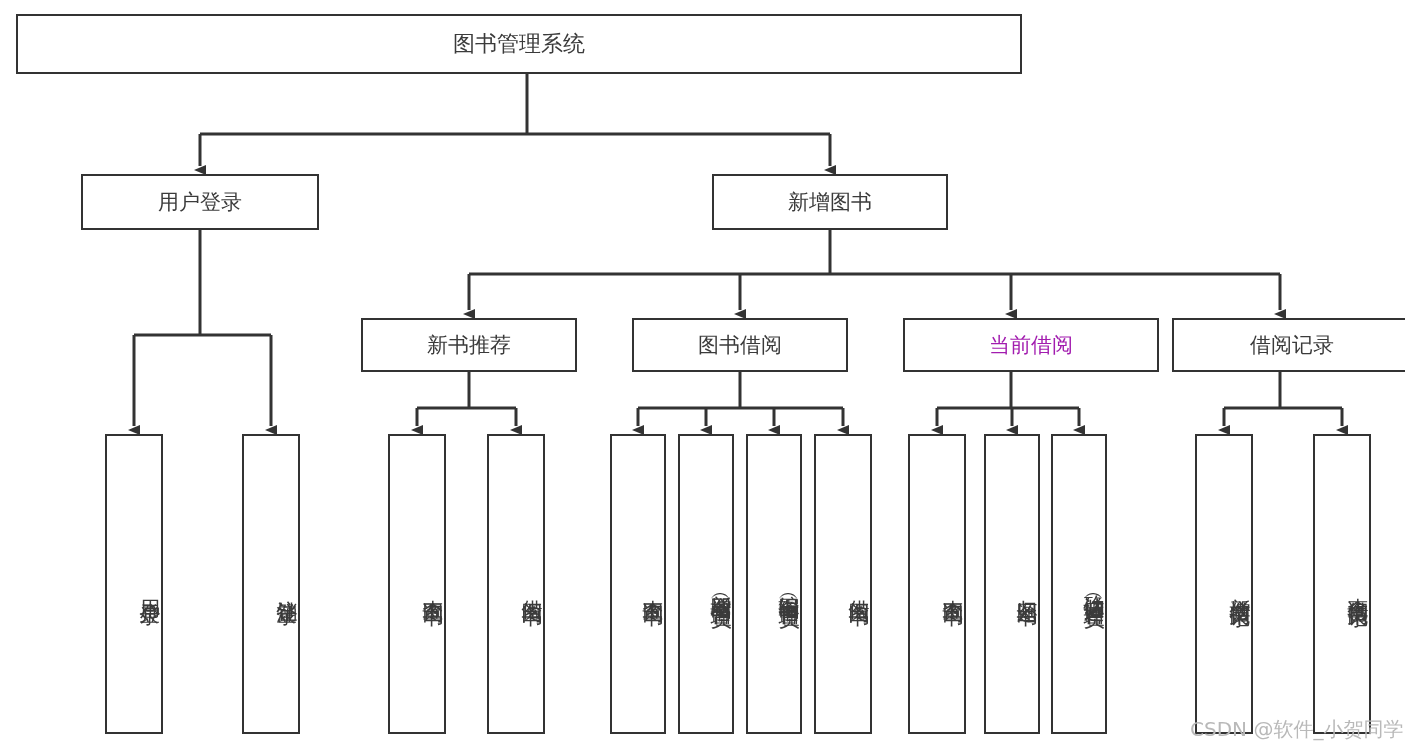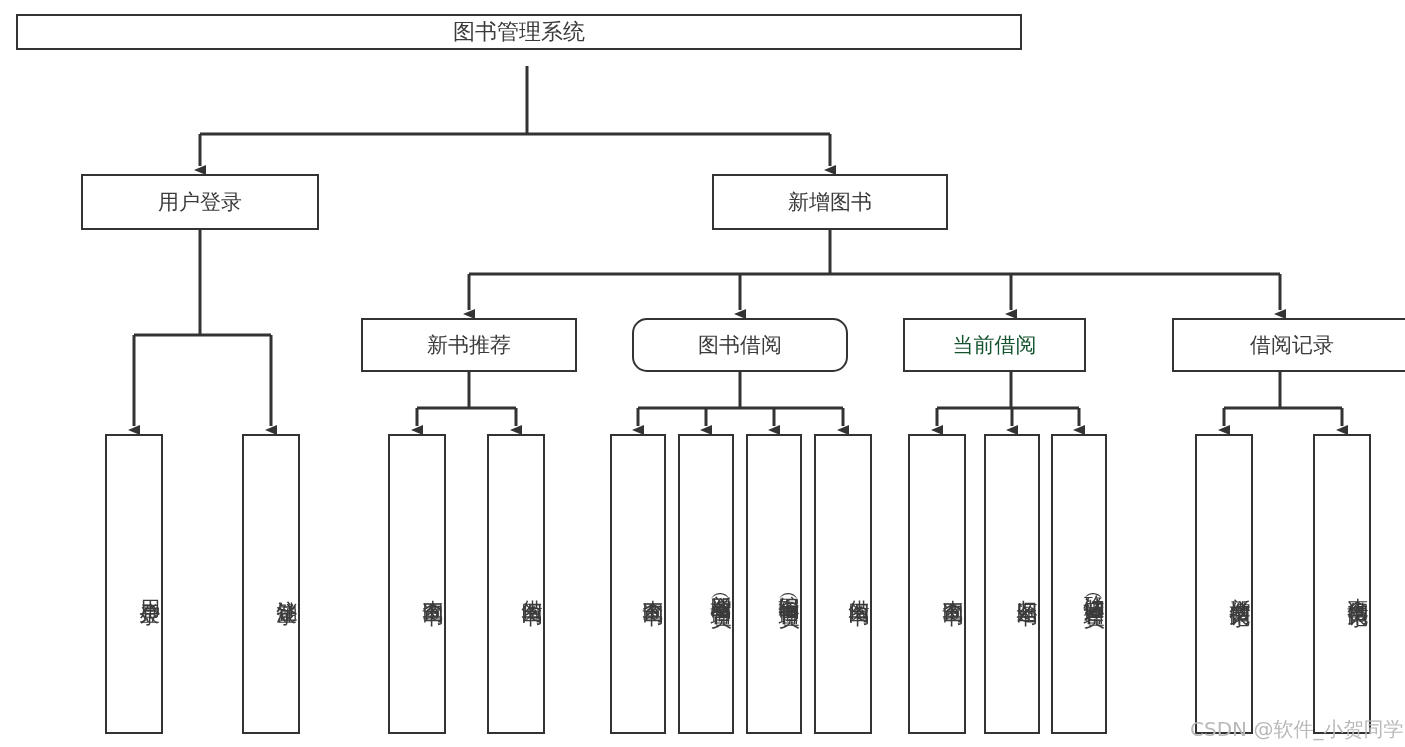--- a/index.html
+++ b/index.html
@@ -116,38 +116,38 @@
       <path d="M 1012 408 L 1012 426" marker-end="url(#arrow)"></path>
       <path d="M 1079 408 L 1079 426" marker-end="url(#arrow)"></path>
 
       <path d="M 1280 372 L 1280 408"></path>
       <path d="M 1224 408 L 1342 408"></path>
       <path d="M 1224 408 L 1224 426" marker-end="url(#arrow)"></path>
       <path d="M 1342 408 L 1342 426" marker-end="url(#arrow)"></path>
     </g>
   </svg>
 
-  <div class="node-box node-root" id="node-root" style="left: 16px; top: 14px; width: 1006px; height: 36px; border-color: rgb(51, 51, 51); background: rgb(255, 255, 255); color: rgb(59, 59, 59);">
+  <div class="node-box node-root" id="node-root" style="left: 16px; top: 14px; width: 1006px; height: 60px; border-color: rgb(51, 51, 51); background: rgb(255, 255, 255); color: rgb(59, 59, 59);">
     <span>图书管理系统</span>
   </div>
 
   <div class="node-box node-mid" id="node-l1-0" style="left: 81px; top: 174px; width: 238px; height: 56px; border-color: rgb(51, 51, 51); background: rgb(255, 255, 255); color: rgb(59, 59, 59);">
     <span>用户登录</span>
   </div>
   <div class="node-box node-mid" id="node-l1-1" style="left: 712px; top: 174px; width: 236px; height: 56px; border-color: rgb(51, 51, 51); background: rgb(255, 255, 255); color: rgb(59, 59, 59);">
     <span>新增图书</span>
   </div>
 
   <div class="node-box node-mid" id="node-l2-0" style="left: 361px; top: 318px; width: 216px; height: 54px; border-color: rgb(51, 51, 51); background: rgb(255, 255, 255); color: rgb(59, 59, 59);">
     <span>新书推荐</span>
   </div>
-  <div class="node-box node-mid" id="node-l2-1" style="left: 632px; top: 318px; width: 216px; height: 54px; border-color: rgb(51, 51, 51); background: rgb(255, 255, 255); color: rgb(59, 59, 59); border-radius: 15px;">
+  <div class="node-box node-mid" id="node-l2-1" style="left: 632px; top: 318px; width: 216px; height: 54px; border-color: rgb(51, 51, 51); background: rgb(255, 255, 255); color: rgb(59, 59, 59);">
     <span>图书借阅</span>
   </div>
-  <div class="node-box node-mid" id="node-l2-2" style="left: 903px; top: 318px; width: 183px; height: 54px; border-color: rgb(51, 51, 51); background: rgb(255, 255, 255); color: #14532d;">
+  <div class="node-box node-mid" id="node-l2-2" style="left: 903px; top: 318px; width: 256px; height: 54px; border-color: rgb(51, 51, 51); background: rgb(255, 255, 255); color: #a21caf;">
     <span>当前借阅</span>
   </div>
   <div class="node-box node-mid" id="node-l2-3" style="left: 1172px; top: 318px; width: 240px; height: 54px; border-color: rgb(51, 51, 51); background: rgb(255, 255, 255); color: rgb(59, 59, 59);">
     <span>借阅记录</span>
   </div>
 
   <div class="node-box node-leaf" id="node-leaf-0" style="left: 105px; top: 434px; width: 58px; height: 300px; border-color: rgb(51, 51, 51); background: rgb(255, 255, 255); color: rgb(59, 59, 59);">
     <span class="leaf-label">用户登录</span>
   </div>
   <div class="node-box node-leaf" id="node-leaf-1" style="left: 242px; top: 434px; width: 58px; height: 300px; border-color: rgb(51, 51, 51); background: rgb(255, 255, 255); color: rgb(59, 59, 59);">

